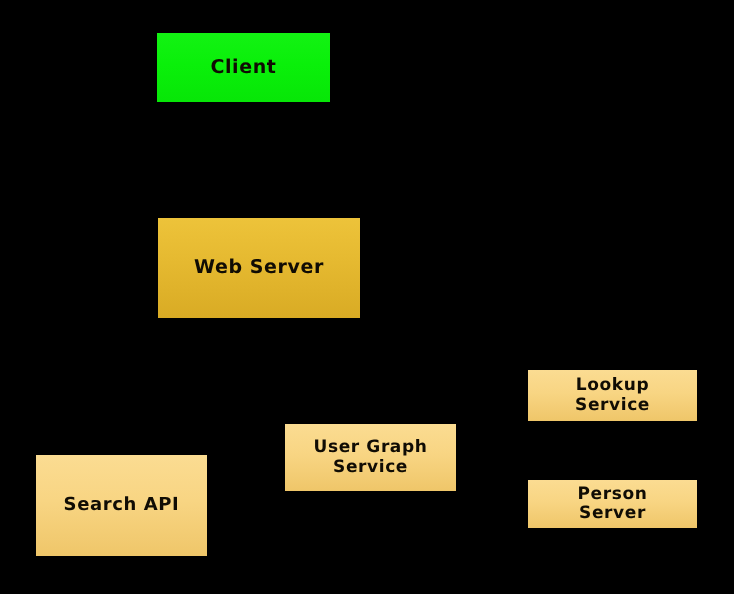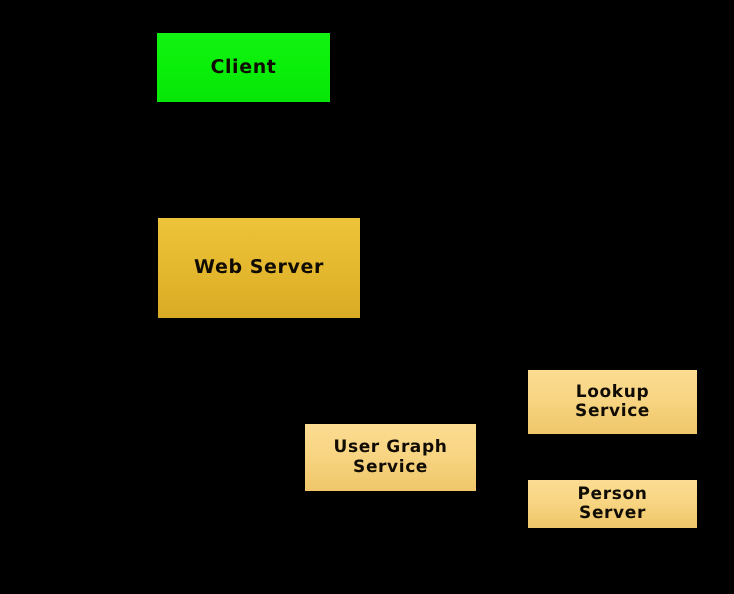--- a/index.html
+++ b/index.html
@@ -50,22 +50,22 @@
   .fill-amber {
     background: linear-gradient(180deg, #edc33a 0%, #e6ba31 40%, #d9ab24 100%);
   }
   .fill-sand {
     background: linear-gradient(180deg, #fbdc92 0%, #f8d583 45%, #efc669 100%);
   }
 
   
   #node-client      { left: 157px; top: 33px;  width: 173px; height: 69px;  font-size: 19px; }
   #node-web-server  { left: 158px; top: 218px; width: 202px; height: 100px; font-size: 19px; }
-  #node-lookup      { left: 528px; top: 370px; width: 169px; height: 64px;  font-size: 17px; }
-  #node-user-graph  { left: 285px; top: 424px; width: 171px; height: 67px;  font-size: 17px; margin-left: 20px; }
+  #node-lookup      { left: 528px; top: 370px; width: 169px; height: 51px;  font-size: 17px; }
+  #node-user-graph  { left: 285px; top: 424px; width: 171px; height: 67px;  font-size: 17px; }
   #node-person      { left: 528px; top: 480px; width: 169px; height: 48px;  font-size: 17px; }
   #node-search-api  { left: 36px;  top: 455px; width: 171px; height: 101px; font-size: 18px; }
 </style>
 </head>
 <body>
 
 <div id="canvas">
 
   <div class="node fill-green" id="node-client">
     <span class="label">Client</span>
@@ -83,14 +83,17 @@
   <div class="node fill-sand" id="node-user-graph">
     <span class="label">User Graph
 Service</span>
   </div>
 
   <div class="node fill-sand" id="node-person">
     <span class="label">Person
 Server</span>
   </div>
 
+  <div class="node fill-sand" id="node-search-api">
+    <span class="label">Search API</span>
+  </div>
 
 </div>
 
 </body></html>

